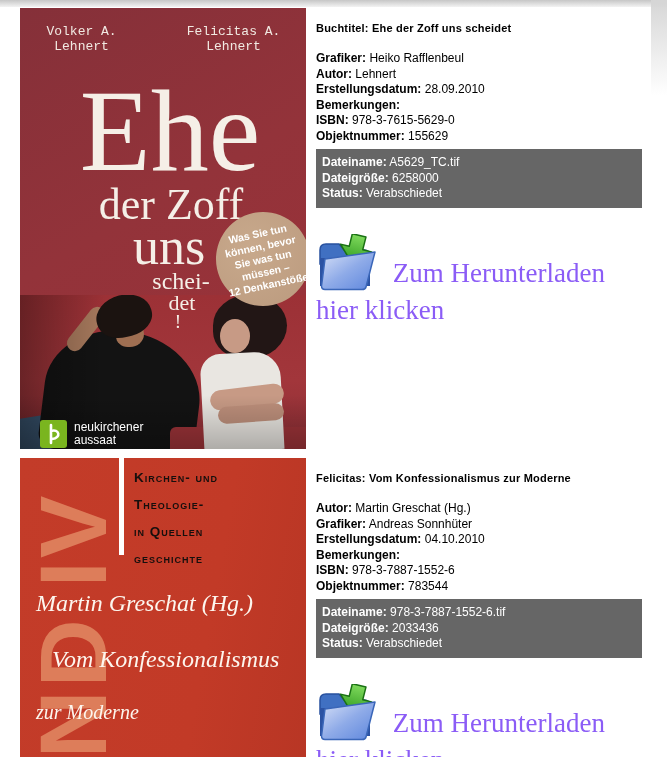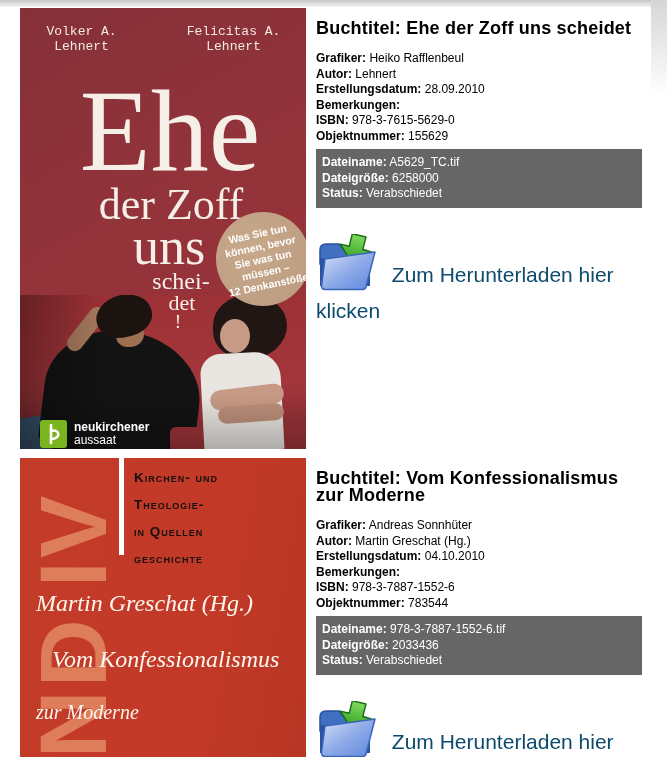--- a/index.html
+++ b/index.html
@@ -9,28 +9,28 @@
               background:linear-gradient(#c6c6c6,#f3f3f3); }
   .right-fade { position:absolute; right:0; top:0; width:16px; height:95px;
                 background:linear-gradient(180deg,#d6d6d6,rgba(255,255,255,0)); }
 
   .entry { position:absolute; left:20px; display:flex; gap:10px; }
   .entry1 { top:8px; }
   .entry2 { top:458px; }
 
   
   .info { width:320px; }
-  .heading { margin-top:12px; font-size:18px; font-weight:bold; color:#000;
+  .heading { margin-top:12px; font-size:11px; font-weight:bold; color:#000;
              letter-spacing:.2px; line-height:17px; }
   .fields { margin-top:14px; font-size:12px; line-height:15.5px; color:#000; }
   .fields .lbl, .filebox .lbl { font-weight:bold; }
   .filebox { margin-top:5px; width:326px; background:#666666; color:#ffffff;
              padding:6px 6px; font-size:12px; line-height:15.5px; }
-  .dl { display:block; margin-top:26px; width:310px; color:#0c4a6e;
-        font-size:21px; line-height:36px; text-decoration:none; cursor:pointer; }
+  .dl { display:block; margin-top:26px; width:310px; color:#8b5cf6;
+        font-size:27px; line-height:36px; text-decoration:none; cursor:pointer;font-family:Liberation Serif, serif; }
   .dl svg { vertical-align:-10px; margin-right:6px; }
 
   
   .cover { position:relative; width:286px; height:441px; overflow:hidden; flex:0 0 286px; }
   .cover1 { background:linear-gradient(150deg,#853039 0%,#93333a 45%,#9d3138 100%); }
   .c1-text { position:relative; z-index:3; text-align:center; color:#f5efe7; }
   .c1-authors { padding-top:16px; font-family:Liberation Mono, monospace; font-size:13px;
                 display:flex; justify-content:center; gap:18px; color:#f1e9e2; }
   .t-ehe  { font-family:"Liberation Serif",serif; font-size:116px; line-height:98px;
             margin-top:28px; margin-left:14px; }
@@ -69,21 +69,21 @@
                  border-radius:9px; transform:rotate(-4deg); }
   .p-blanket   { left:150px; top:132px; width:140px; height:24px; background:#9c3338;
                  border-radius:6px 0 0 0; }
   .p-shadow    { left:0; top:0; width:286px; height:154px;
                  background:linear-gradient(90deg,rgba(0,0,0,.35),rgba(0,0,0,0) 30%),
                             linear-gradient(0deg,rgba(0,0,0,.25),rgba(0,0,0,0) 35%); }
   .publisher { position:absolute; z-index:5; left:20px; top:412px; display:flex; gap:7px; align-items:center; }
   .pub-mark { width:27px; height:28px; background:#7ab51f; border-radius:3px;
               display:flex; align-items:center; justify-content:center; }
   .pub-name { color:#fff; font-size:12px; line-height:13px; }
-  .pub-name .b { font-weight:bold; }
+  .pub-name .b { font-weight:normal; }
 
   
   .cover2 { background:linear-gradient(100deg,#c33c29 0%,#c23a27 60%,#b63524 100%); }
   .band { position:absolute; left:0px; top:448px; width:448px; height:110px;
           transform:rotate(-90deg); transform-origin:0 0;
           font-size:94px; font-weight:bold; letter-spacing:3px; color:#e0835f;
           opacity:.92; padding-left:6px; white-space:nowrap; }
   .vline { position:absolute; left:99px; top:0; width:5px; height:97px; background:#ffffff; }
   .series { position:absolute; left:114px; top:6px; font-size:13.5px; font-weight:bold;
             font-variant:small-caps; letter-spacing:1px; color:#160f0d; line-height:27px; }
@@ -208,24 +208,24 @@
       <div>Theologie-</div>
       <div>in Quellen</div>
       <div>geschichte</div>
     </div>
     <div class="c2-editor">Martin Greschat (Hg.)</div>
     <div class="c2-t1">Vom Konfessionalismus</div>
     <div class="c2-t2">zur Moderne</div>
   </div>
 
   <div class="info">
-    <div class="heading">Buchtitel: Vom Konfessionalismus zur Moderne</div>
+    <div class="heading">Felicitas: Vom Konfessionalismus zur Moderne</div>
     <div class="fields">
+      <div><span class="lbl">Autor:</span> <span>Martin Greschat (Hg.)</span></div>
       <div><span class="lbl">Grafiker:</span> <span>Andreas Sonnhüter</span></div>
-      <div><span class="lbl">Autor:</span> <span>Martin Greschat (Hg.)</span></div>
       <div><span class="lbl">Erstellungsdatum:</span> <span>04.10.2010</span></div>
       <div><span class="lbl">Bemerkungen:</span> <span></span></div>
       <div><span class="lbl">ISBN:</span> <span>978-3-7887-1552-6</span></div>
       <div><span class="lbl">Objektnummer:</span> <span>783544</span></div>
     </div>
     <div class="filebox">
       <div><span class="lbl">Dateiname:</span> <span>978-3-7887-1552-6.tif</span></div>
       <div><span class="lbl">Dateigröße:</span> <span>2033436</span></div>
       <div><span class="lbl">Status:</span> <span>Verabschiedet</span></div>
     </div>

